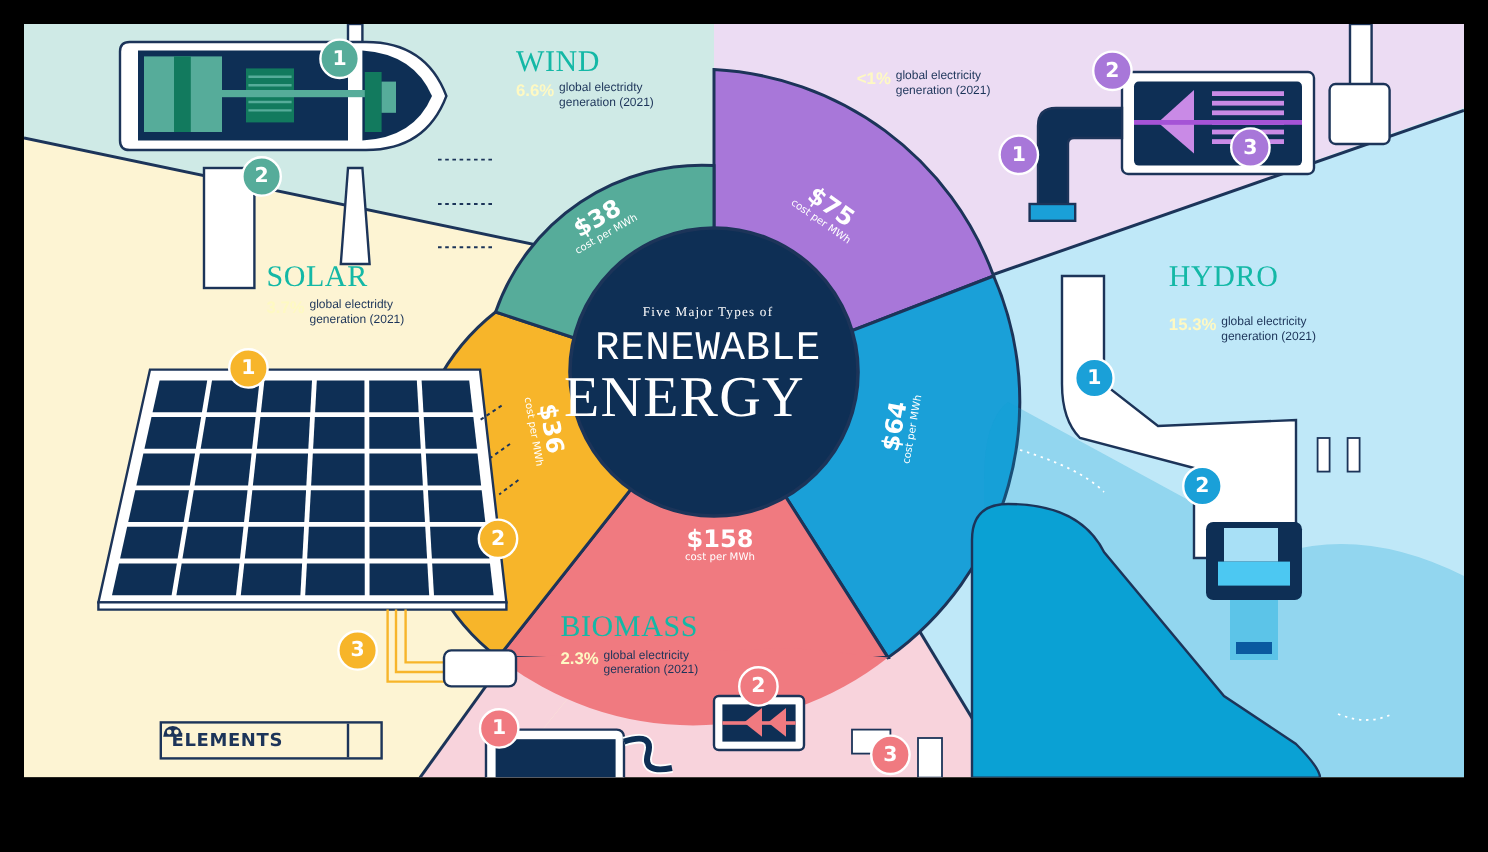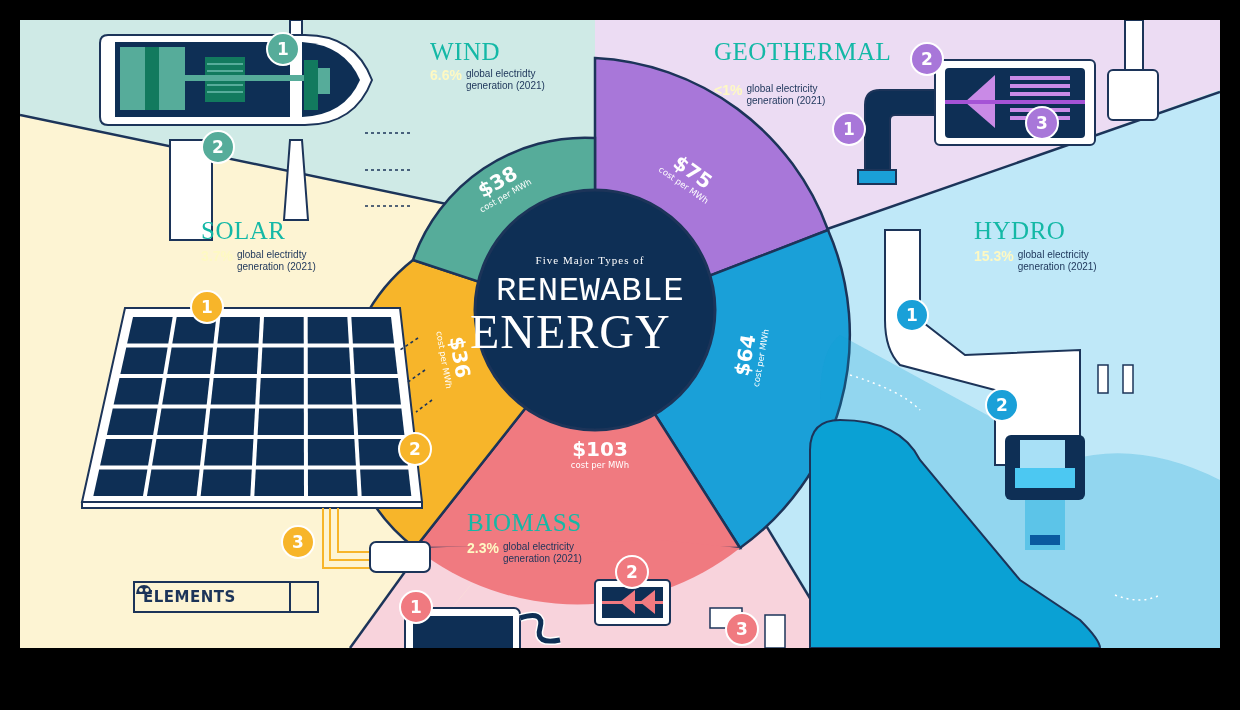--- a/index.html
+++ b/index.html
@@ -10,21 +10,21 @@
     .title { font-family: "Liberation Serif", serif; font-size: 25px; letter-spacing: 0.5px; line-height: 1; color: #14b8a6; }
     .pct { font-family: "Liberation Sans", sans-serif; font-weight: bold; font-size: 14px; color: #fef9c3; display:inline-block; vertical-align: top; }
     .desc { font-family: "Liberation Sans", sans-serif; font-size: 10px; line-height: 12px; color: #1c3459; display:inline-block; vertical-align: top; margin-left: 4px; margin-top: 1px; }
     .cost { position: absolute; color: #fff; text-align: center; font-family: "DejaVu Sans", sans-serif; }
     .cost .v { font-weight: bold; font-size: 20px; display:block; line-height: 22px; }
     .cost .u { font-size: 8.5px; display:block; line-height: 10px; }
     .center-sub { position:absolute; left: 470px; top: 234px; width: 200px; text-align:center; color:#fff; font-family: Liberation Serif, serif; font-size: 11px; letter-spacing: 1px; }
     .center-t1 { position:absolute; left: 450px; top: 254px; width: 240px; text-align:center; color:#fff; font-family: Liberation Mono, monospace; font-size: 34px; letter-spacing: 0.5px; line-height: 1; }
     .center-t2 { position:absolute; left: 450px; top: 288px; width: 240px; text-align:left; color:#fff; font-family: "Liberation Serif", serif; font-size: 48px; letter-spacing: 1px; line-height: 1; }
     .badge { position:absolute; width: 30px; height: 30px; border-radius: 50%; border: 2px solid #fff; color:#fff; font-weight:bold; font-size: 17px; text-align:center; line-height: 30px; font-family: "DejaVu Sans", sans-serif; box-sizing: content-box; }
-    .logo { position:absolute; left: 113px; top: 561px; height: 28px; border: 2.5px solid #1c3459; display:flex; align-items:stretch;gap:45px; }
+    .logo { position:absolute; left: 113px; top: 581px; height: 28px; border: 2.5px solid #1c3459; display:flex; align-items:stretch;gap:45px; }
     .logo .word { font-family: "DejaVu Sans", sans-serif; font-weight: bold; font-size: 15px; color:#1c3459; padding: 0 8px; line-height: 28px; letter-spacing: 0.5px; }
     .logo .mark { width: 26px; border-left: 2.5px solid #1c3459; display:flex; align-items:center; justify-content:center; }
   </style>
 </head>
 <body>
 
 <div id="canvas">
   <svg width="1200" height="628" viewBox="0 0 1200 628">
 
     <rect x="0" y="0" width="1200" height="628" fill="#fdf4d3"></rect>
@@ -183,61 +183,60 @@
   </svg>
 
   <div class="lbl" style="left:410px; top:19px;">
     <div class="title">WIND</div>
     <div style="margin-top:3px;">
       <span class="pct">6.6%</span><span class="desc"><span>global electridty</span><br><span>generation (2021)</span></span>
     </div>
   </div>
 
   <div class="lbl" style="left:694px; top:19px;">
-    <div class="title">GEOTHERMAL</div>
     <div style="margin-top:18px;">
       <span class="pct">&lt;1%</span><span class="desc"><span>global electricity</span><br><span>generation (2021)</span></span>
     </div>
   </div>
 
   <div class="lbl" style="left:954px; top:198px;">
     <div class="title">HYDRO</div>
-    <div style="margin-top:5px;">
+    <div style="margin-top:19px;">
       <span class="pct">15.3%</span><span class="desc"><span>global electricity</span><br><span>generation (2021)</span></span>
     </div>
   </div>
 
   <div class="lbl" style="left:447px; top:490px;">
     <div class="title">BIOMASS</div>
     <div style="margin-top:5px;">
       <span class="pct">2.3%</span><span class="desc"><span>global electricity</span><br><span>generation (2021)</span></span>
     </div>
   </div>
 
-  <div class="lbl" style="left:181px; top:198px;">
+  <div class="lbl" style="left:202px; top:198px;">
     <div class="title">SOLAR</div>
     <div style="margin-top:5px;">
       <span class="pct">3.7%</span><span class="desc"><span>global electridty</span><br><span>generation (2021)</span></span>
     </div>
   </div>
 
   <div class="cost" style="left:440px; top:150px; width:80px; transform: rotate(-30deg);">
     <span class="v">$38</span>
     <span class="u">cost per MWh</span>
   </div>
   <div class="cost" style="left:630px; top:140px; width:80px; transform: rotate(35deg);">
     <span class="v">$75</span>
     <span class="u">cost per MWh</span>
   </div>
   <div class="cost" style="left:690px; top:320px; width:80px; transform: rotate(-80deg);">
     <span class="v">$64</span>
     <span class="u">cost per MWh</span>
   </div>
   <div class="cost" style="left:530px; top:418px; width:100px;">
-    <span class="v">$103</span>
+    <span class="v">$158</span>
     <span class="u">cost per MWh</span>
   </div>
   <div class="cost" style="left:395px; top:322px; width:80px; transform: rotate(80deg);">
     <span class="v">$36</span>
     <span class="u">cost per MWh</span>
   </div>
 
   <div class="center-sub">Five Major Types of</div>
   <div class="center-t1">RENEWABLE</div>
   <div class="center-t2">ENERGY</div>

